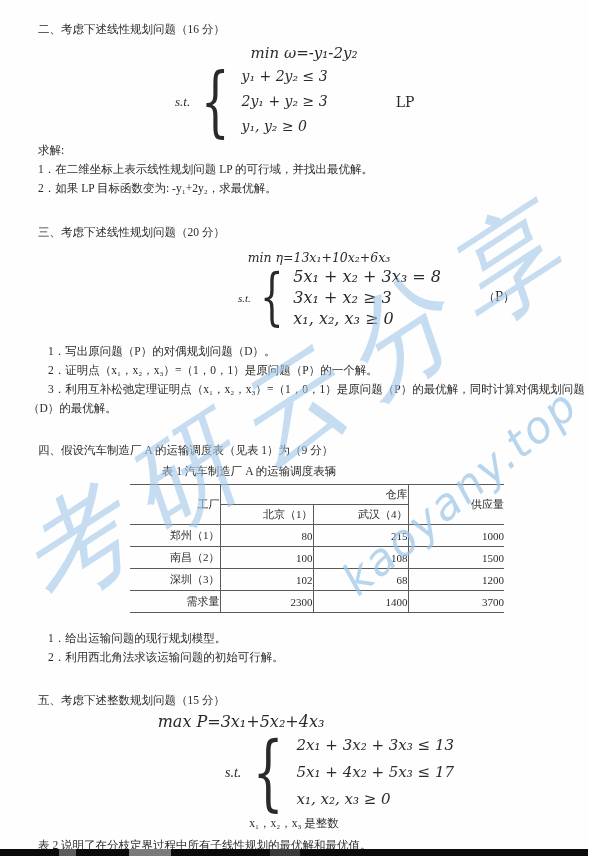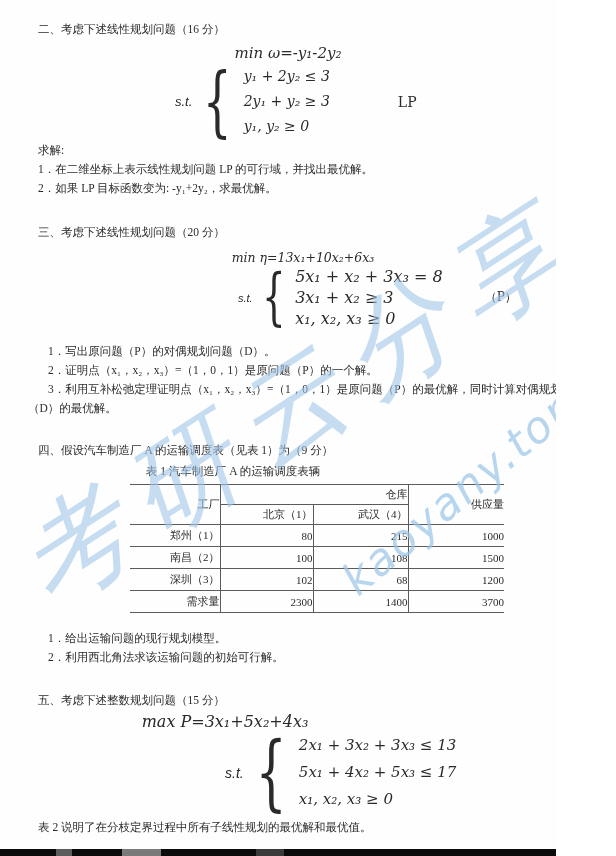--- a/index.html
+++ b/index.html
@@ -1,38 +1,39 @@
 <!DOCTYPE html>
 <html><head>
 <meta charset="utf-8">
 <style>
   html,body { margin:0; padding:0; background:#ffffff; }
   .page {
     position:relative; width:556px; height:856px; background:#fefefe;
     overflow:hidden;
     font-family:"Liberation Serif","DejaVu Serif",serif;
     color:#2a2a2a;
+    padding-left:32px;
   }
   .content { position:absolute; inset:0; z-index:1; }
 
   .heading { font-size:11.5px; line-height:19px; margin-left:38px; }
   .bodyline { font-size:11.5px; line-height:19px; }
 
   
   .objective {
     text-align:center; font-size:15px; font-style:italic;
     font-family:"DejaVu Serif",serif; position:relative;
   }
   .obj-q2 { margin-top:5px; left:10px; }
   .obj-q3 { margin-top:8px; left:25px; font-size:12.5px; }
   .obj-q5 { margin-top:2px; left:-53px; font-size:16px; }
 
   
   .cgroup { display:flex; align-items:center; }
-  .st { font-style:italic; font-family:Liberation Sans, sans-serif; }
+  .st { font-style:italic; font-family:Liberation Serif, serif; }
   .brace {
     font-family:"DejaVu Serif",serif; font-weight:400; color:#2a2a2a;
     transform:scaleX(0.6); line-height:0.95; margin:0 2px 0 1px;
   }
   .clines { display:flex; flex-direction:column; }
   .clines .cline { font-style:italic; font-family:"DejaVu Serif",serif; }
   .plabel { font-family:"DejaVu Serif",serif; }
 
   .cg-q2 { margin-left:175px; margin-top:2px; }
   .cg-q2 .st { font-size:13px; }
@@ -199,20 +200,21 @@
     <div class="objective obj-q5">max P=3x₁+5x₂+4x₃</div>
     <div class="cgroup cg-q5">
       <span class="st">s.t.</span>
       <span class="brace">{</span>
       <span class="clines">
         <span class="cline">2x₁ + 3x₂ + 3x₃ ≤ 13</span>
         <span class="cline">5x₁ + 4x₂ + 5x₃ ≤ 17</span>
         <span class="cline">x₁, x₂, x₃ ≥ 0</span>
       </span>
     </div>
+    <div class="int-note">x₁，x₂，x₃ 是整数</div>
     <div class="bodyline footer-line">表 2 说明了在分枝定界过程中所有子线性规划的最优解和最优值。</div>
   </div>
 
   <div class="wm-main">考研云分享</div>
   <div class="wm-site">kaoyany.top</div>
 
   <div class="bottom-bar"></div>
 </div>
 
 </body></html>

